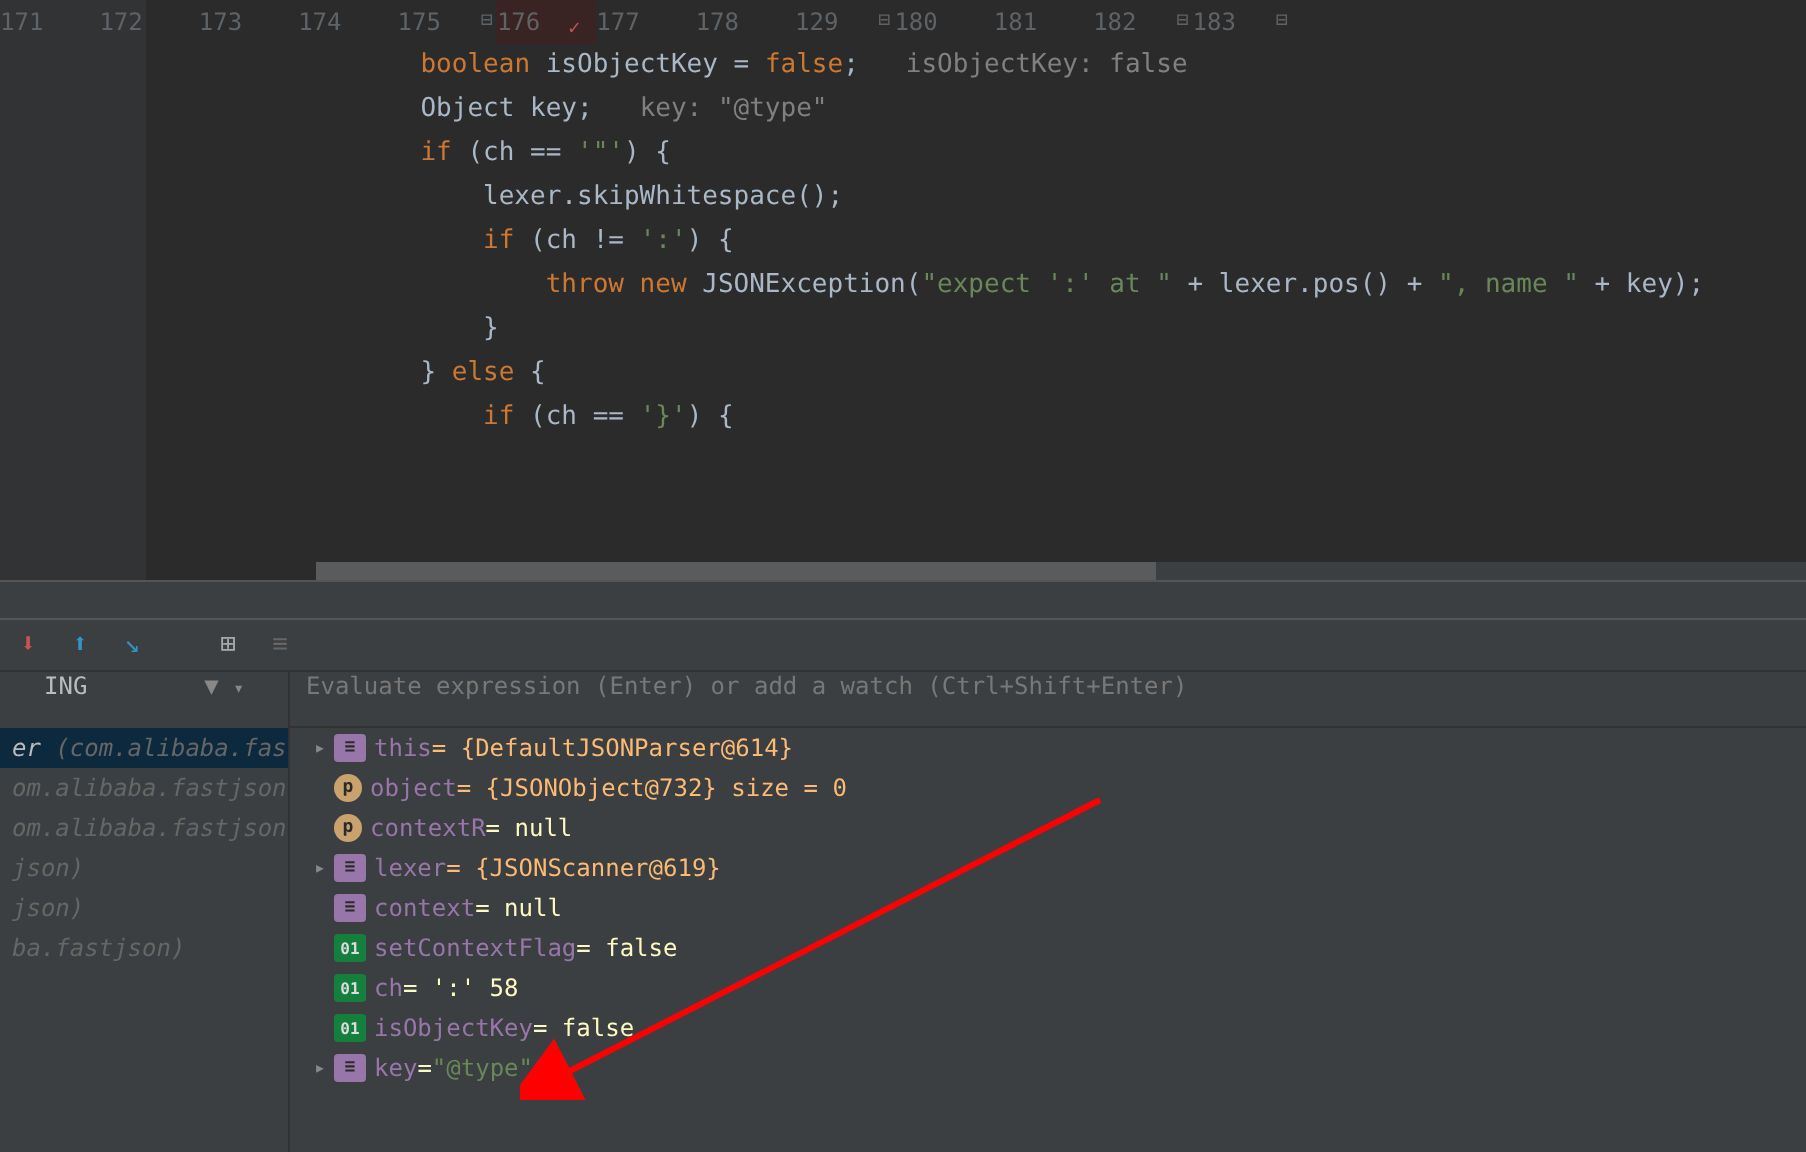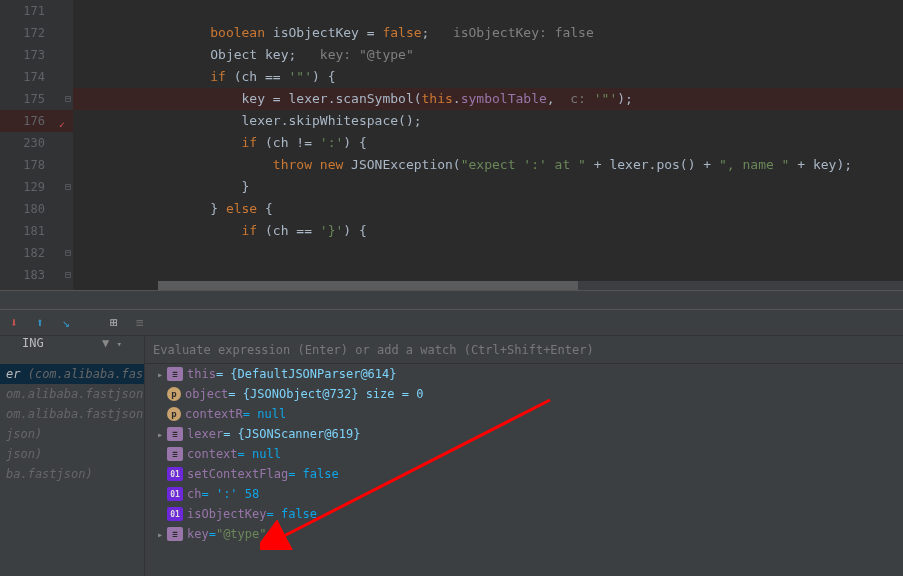--- a/index.html
+++ b/index.html
@@ -1,18 +1,18 @@
 <!DOCTYPE html>
 <html><head>
 <meta charset="utf-8">
 <style>
 *{margin:0;padding:0;box-sizing:border-box}
 body{background:#2b2b2b;font-family:Consolas,Monaco,monospace;font-size:13px;color:#a9b7c6;overflow:hidden;width:903px;height:576px;position:relative}
 .editor{position:relative;height:290px;display:flex;background:#2b2b2b}
-.gutter{width:73px;background:#313335;display:flex;flex-direction:column;padding-top:0;flex-shrink:0}
+.gutter{width:73px;background:#313335;display:flex;flex-direction:row;padding-top:0;flex-shrink:0}
 .ln{height:22px;line-height:22px;color:#606366;font-size:12px;text-align:right;padding-right:28px;position:relative}
 .ln.bp{background:#3a2323}
 .check-icon{position:absolute;right:8px;top:4px;color:#c75450;font-size:10px}
 .fold{position:absolute;width:10px;font-size:10px;color:#606366;right:2px}
 .code{flex:1;position:relative;overflow:hidden}
 .cline{height:22px;line-height:22px;white-space:pre;padding-left:12px}
 .cline.hl{background:#3a2323}
 .kw{color:#cc7832}
 .str{color:#6a8759}
 .fld{color:#9876aa}
@@ -23,59 +23,58 @@
 .divider{height:20px;background:#3c3f41;border-top:1px solid #555;border-bottom:1px solid #555}
 .toolbar{height:26px;background:#3c3f41;border-bottom:1px solid #323232;display:flex;align-items:center;padding:0 6px;gap:10px}
 .tb-icon{width:16px;height:16px;display:inline-flex;align-items:center;justify-content:center}
 .debug{display:flex;height:240px;background:#3c3f41}
 .frames{width:145px;background:#3c3f41;border-right:1px solid #323232;overflow:hidden}
 .frames-hdr{height:28px;display:flex;align-items:flex-start;padding:0 22px;color:#bbb;font-size:12px;justify-content:space-between}
 .frame{padding:3px 6px;font-size:12px;color:#888;white-space:nowrap;overflow:hidden;font-style:italic}
 .frame.sel{background:#0d293e;color:#bbb}
 .frame .pkg{color:#666}
 .vars{flex:1;background:#3c3f41;overflow:hidden}
-.eval{height:28px;border-bottom:1px solid #323232;display:flex;align-items:center;padding:0 8px;color:#787878;font-size:12px}
+.eval{height:28px;border-bottom:1px solid #323232;display:flex;padding:0 8px;color:#787878;font-size:12px}
 .vrow{display:flex;align-items:center;height:20px;padding-left:8px;font-size:12px}
 .arrow{width:14px;color:#888;font-size:10px;text-align:center}
 .noarrow{width:14px}
 .vicon{width:16px;height:14px;margin-right:4px;display:inline-flex;align-items:center;justify-content:center;border-radius:2px;font-size:9px;font-weight:bold}
 .ic-obj{background:#9876aa;color:#2b2b2b}
 .ic-p{background:#c9a26d;color:#2b2b2b;border-radius:50%;width:14px}
-.ic-01{background:#6d28d9;color:#ddd;font-size:8px}
+.ic-01{background:#15803d;color:#ddd;font-size:8px}
 .vname{color:#9876aa}
-.vval{color:#0ea5e9}
+.vval{color:#fef9c3}
 .vstr{color:#6a8759}
-.vgray{color:#7dd3fc}
+.vgray{color:#fdba74}
 .red-arrow{position:absolute;pointer-events:none;z-index:10}
 </style>
 </head>
 <body>
 
 <div class="editor">
   <div class="gutter">
     <div class="ln"><span>171</span></div>
     <div class="ln"><span>172</span></div>
     <div class="ln"><span>173</span></div>
     <div class="ln"><span>174</span></div>
     <div class="ln"><span>175</span><span class="fold">⊟</span></div>
     <div class="ln bp"><span>176</span><span class="check-icon">✓</span></div>
-    <div class="ln"><span>230</span></div>
+    <div class="ln"><span>177</span></div>
     <div class="ln"><span>178</span></div>
     <div class="ln"><span>129</span><span class="fold">⊟</span></div>
     <div class="ln"><span>180</span></div>
     <div class="ln"><span>181</span></div>
     <div class="ln"><span>182</span><span class="fold">⊟</span></div>
     <div class="ln"><span>183</span><span class="fold">⊟</span></div>
   </div>
   <div class="code">
     <div class="cline"></div>
     <div class="cline">                <span class="kw">boolean</span> isObjectKey = <span class="kw">false</span>;   <span class="cmt">isObjectKey: false</span></div>
     <div class="cline">                Object key;   <span class="cmt">key: "@type"</span></div>
     <div class="cline">                <span class="kw">if</span> (ch == <span class="str">'"'</span>) {</div>
-    <div class="cline hl">                    key = lexer.scanSymbol(<span class="kw">this</span>.<span class="fld">symbolTable</span>,  <span class="par">c:</span> <span class="str">'"'</span>);</div>
     <div class="cline">                    lexer.skipWhitespace();</div>
     <div class="cline">                    <span class="kw">if</span> (ch != <span class="str">':'</span>) {</div>
     <div class="cline">                        <span class="kw">throw new</span> JSONException(<span class="str">"expect ':' at "</span> + lexer.pos() + <span class="str">", name "</span> + key);</div>
     <div class="cline">                    }</div>
     <div class="cline">                } <span class="kw">else</span> {</div>
     <div class="cline">                    <span class="kw">if</span> (ch == <span class="str">'}'</span>) {</div>
     <div class="scroll-h">
         <div class="scroll-thumb"></div>
       </div>
   </div>

